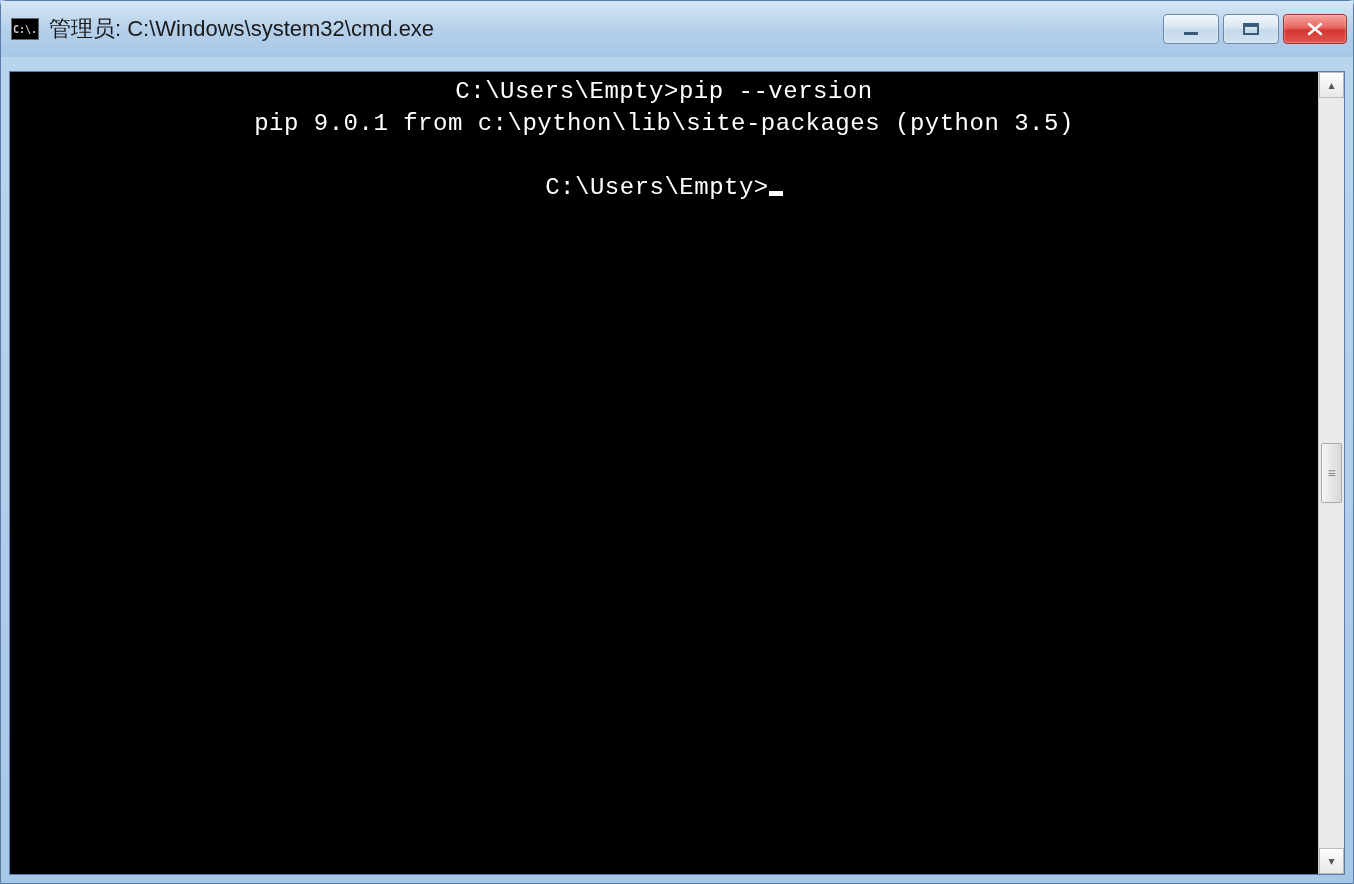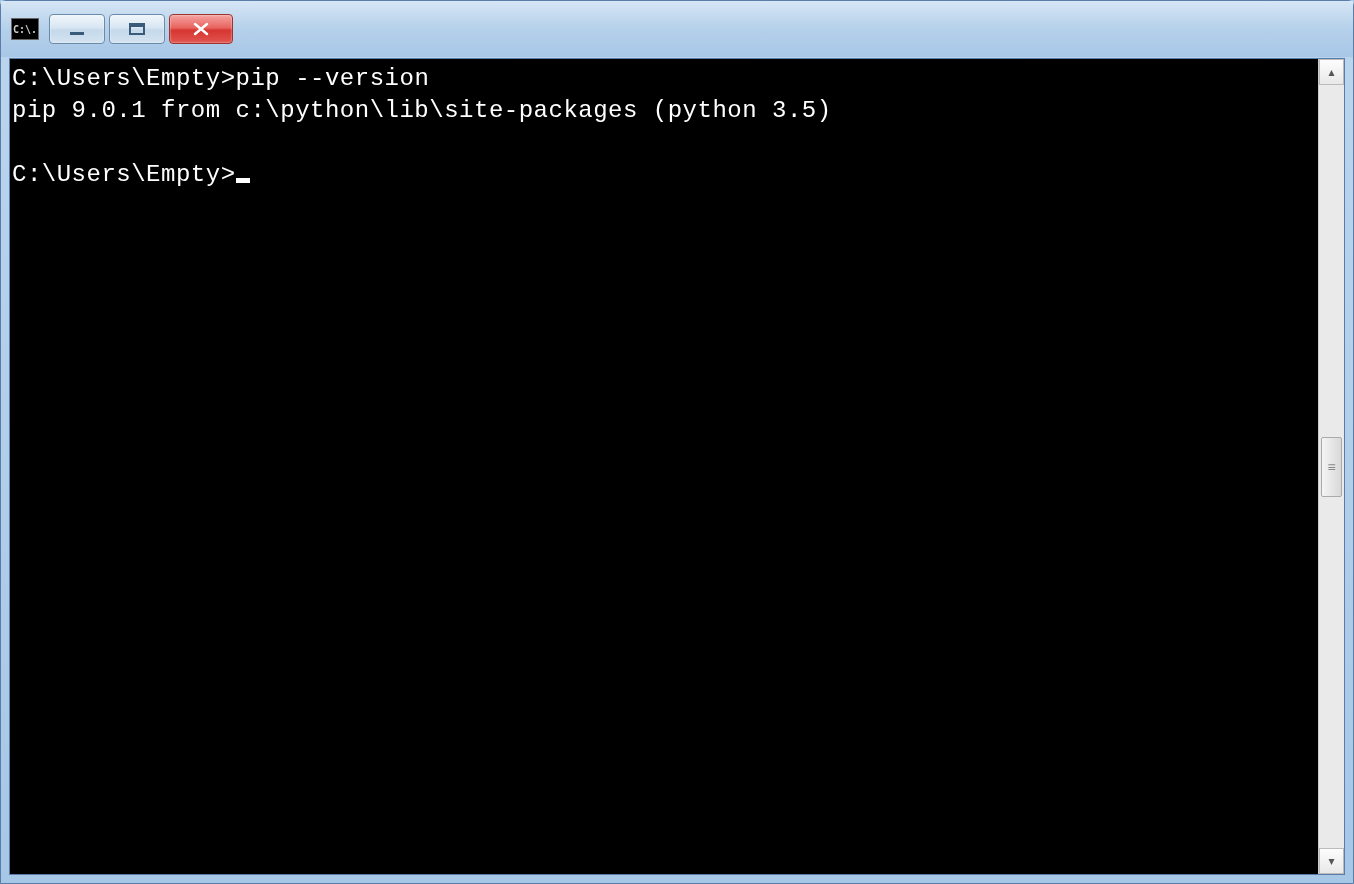--- a/index.html
+++ b/index.html
@@ -71,24 +71,25 @@
     .ctrl-btn.close {
       width: 64px;
       background: linear-gradient(to bottom, #f5a3a0 0%, #e86560 45%, #d63530 55%, #e25550 100%);
       border-color: #9a3530;
     }
     .ctrl-btn svg {
       pointer-events: none;
     }
     .client-area {
       flex: 1;
-      margin: 1px 8px 8px 8px;
+      margin: 14px 8px 8px 8px;
       background: #fff;
       display: flex;
       border: 1px solid #5a7ca8;
+      text-align: center;
     }
     .terminal {
       flex: 1;
       background: #000;
       color: #fff;
       font-family: "Consolas", "Courier New", monospace;
       font-size: 24px;
       line-height: 32px;
       padding: 4px 2px;
       white-space: pre;
@@ -149,20 +150,21 @@
     }
   </style>
 </head>
 <body>
 
 <div class="window">
   <div class="titlebar">
     <div class="titlebar-icon">
       <span>C:\.</span>
     </div>
+    <div class="titlebar-text">管理员: C:\Windows\system32\cmd.exe</div>
     <div class="window-controls">
       <div class="ctrl-btn">
         <svg width="18" height="14">
           <rect x="2" y="10" width="14" height="3" fill="#3a5a7a"></rect>
         </svg>
       </div>
       <div class="ctrl-btn">
         <svg width="18" height="14">
           <rect x="2" y="2" width="14" height="10" fill="none" stroke="#3a5a7a" stroke-width="2"></rect>
           <rect x="2" y="2" width="14" height="3" fill="#3a5a7a"></rect>

